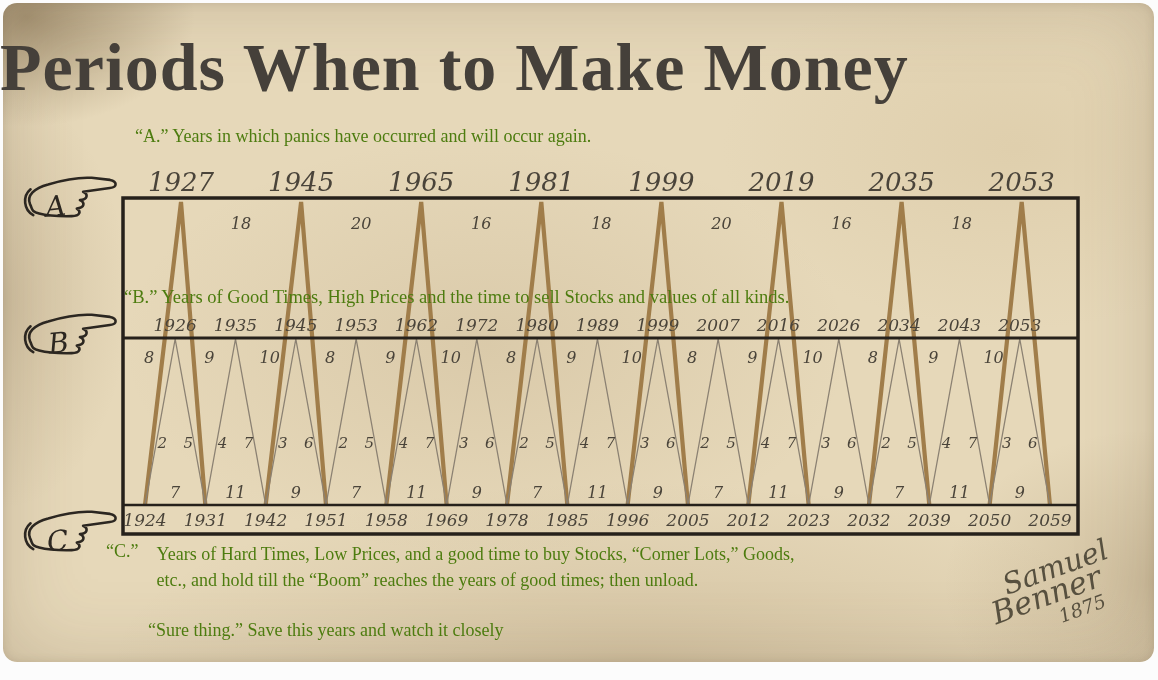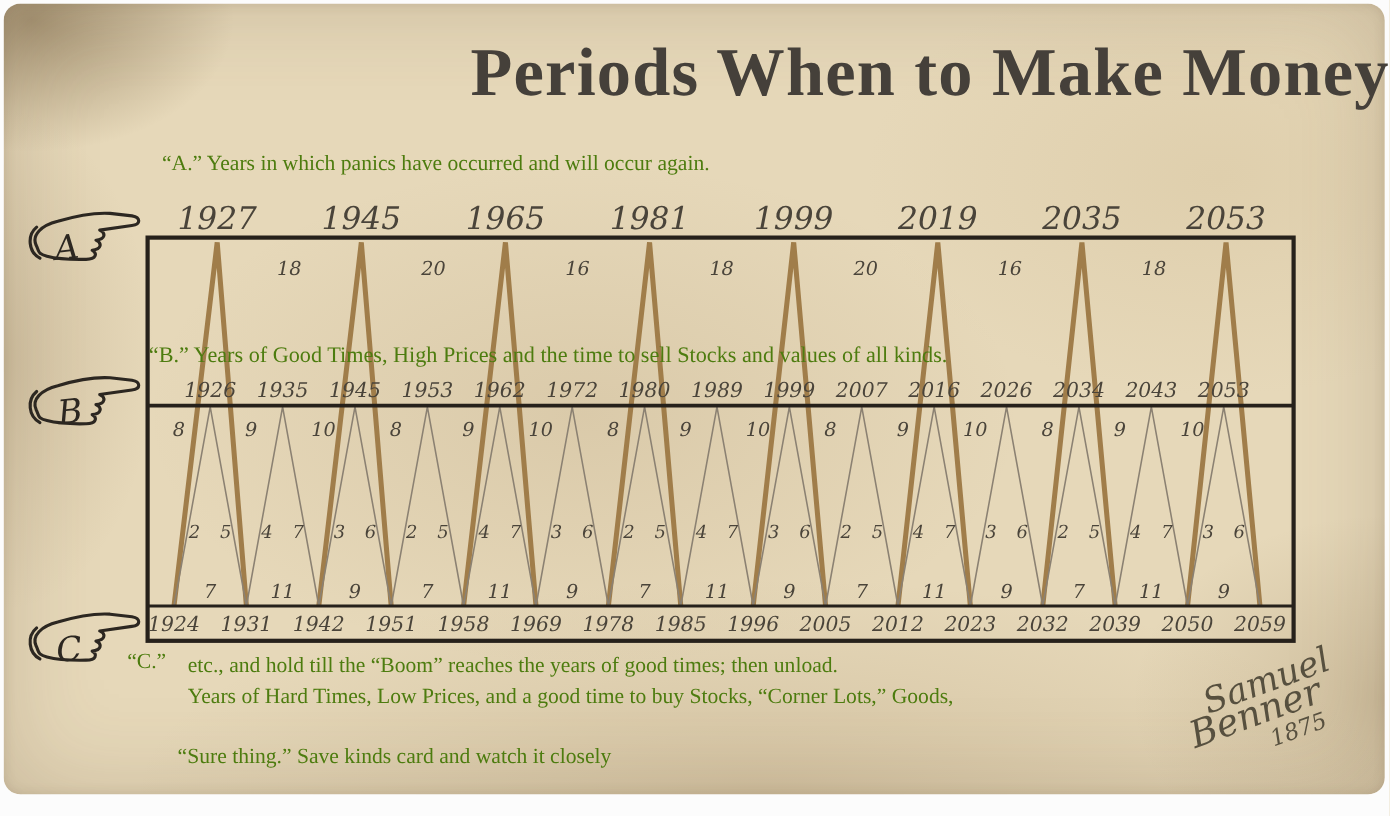--- a/index.html
+++ b/index.html
@@ -14,22 +14,22 @@
       radial-gradient(ellipse 180px 300px at 0% 45%, rgba(120,95,60,.18), rgba(120,95,60,0) 70%),
       radial-gradient(ellipse 420px 260px at 88% 22%, rgba(210,190,150,.35), rgba(210,190,150,0) 70%),
       radial-gradient(ellipse 520px 300px at 42% 52%, rgba(150,122,82,.15), rgba(150,122,82,0) 70%),
       radial-gradient(ellipse 700px 240px at 55% 100%, rgba(140,112,72,.20), rgba(140,112,72,0) 75%),
       radial-gradient(ellipse 300px 220px at 100% 88%, rgba(125,100,62,.22), rgba(125,100,62,0) 70%),
       #e6d8b9;
     box-shadow: inset 0 0 80px rgba(95,75,48,.22), inset 0 0 10px rgba(95,75,48,.18);
     z-index:1;
   }
   .title{
-    position:absolute;left:0;right:0;top:28px;text-align:right;
-    font-size:57px;font-weight:bold;letter-spacing:1px;color:#45403a;z-index:3;
+    position:absolute;left:0;right:0;top:28px;text-align:left;
+    font-size:68px;font-weight:bold;letter-spacing:1px;color:#45403a;z-index:3;
   }
   .cap{position:absolute;color:#4d7c0f;z-index:3;white-space:nowrap;}
   .cap-a{left:135px;top:126px;font-size:18px;}
   .cap-b{left:124px;top:287px;font-size:18.5px;}
   .cap-c{left:106px;top:541px;font-size:18px;display:flex;gap:18px;white-space:normal;width:760px;}
   .cap-c .lines{line-height:26px;}
   .cap-sure{left:148px;top:620px;font-size:18px;}
   #chart{position:absolute;left:0;top:0;z-index:2;}
   .cht{font-family:"DejaVu Serif",serif;font-style:italic;fill:#4a443a;}
   .hand{position:absolute;z-index:3;}
@@ -48,25 +48,25 @@
 
 <div class="card"></div>
 
 <div class="title">Periods When to Make Money</div>
 
 <div class="cap cap-a">“A.” Years in which panics have occurred and will occur again.</div>
 <div class="cap cap-b">“B.” Years of Good Times, High Prices and the time to sell Stocks and values of all kinds.</div>
 <div class="cap cap-c">
   <span>“C.”</span>
   <div class="lines">
+    <div>Years of Hard Times, Low Prices, and a good time to buy Stocks, “Corner Lots,” Goods,</div>
     <div>etc., and hold till  the “Boom” reaches the years of good times; then unload.</div>
-    <div>Years of Hard Times, Low Prices, and a good time to buy Stocks, “Corner Lots,” Goods,</div>
   </div>
 </div>
-<div class="cap cap-sure">“Sure thing.” Save kinds card and watch it closely</div>
+<div class="cap cap-sure">“Sure thing.” Save this years and watch it closely</div>
 
 <svg id="chart" width="1158" height="680" viewBox="0 0 1158 680">
     <path d="M145 505 L181 202 L205.32999999999998 505" fill="none" stroke="#a07d4a" stroke-width="4.2"></path>
     <path d="M265.65999999999997 505 L301.1 202 L325.99 505" fill="none" stroke="#a07d4a" stroke-width="4.2"></path>
     <path d="M386.32 505 L421.2 202 L446.65 505" fill="none" stroke="#a07d4a" stroke-width="4.2"></path>
     <path d="M506.98 505 L541.3 202 L567.31 505" fill="none" stroke="#a07d4a" stroke-width="4.2"></path>
     <path d="M627.64 505 L661.4 202 L687.97 505" fill="none" stroke="#a07d4a" stroke-width="4.2"></path>
     <path d="M748.3 505 L781.5 202 L808.63 505" fill="none" stroke="#a07d4a" stroke-width="4.2"></path>
     <path d="M868.96 505 L901.5999999999999 202 L929.29 505" fill="none" stroke="#a07d4a" stroke-width="4.2"></path>
     <path d="M989.62 505 L1021.6999999999999 202 L1049.9499999999998 505" fill="none" stroke="#a07d4a" stroke-width="4.2"></path>

